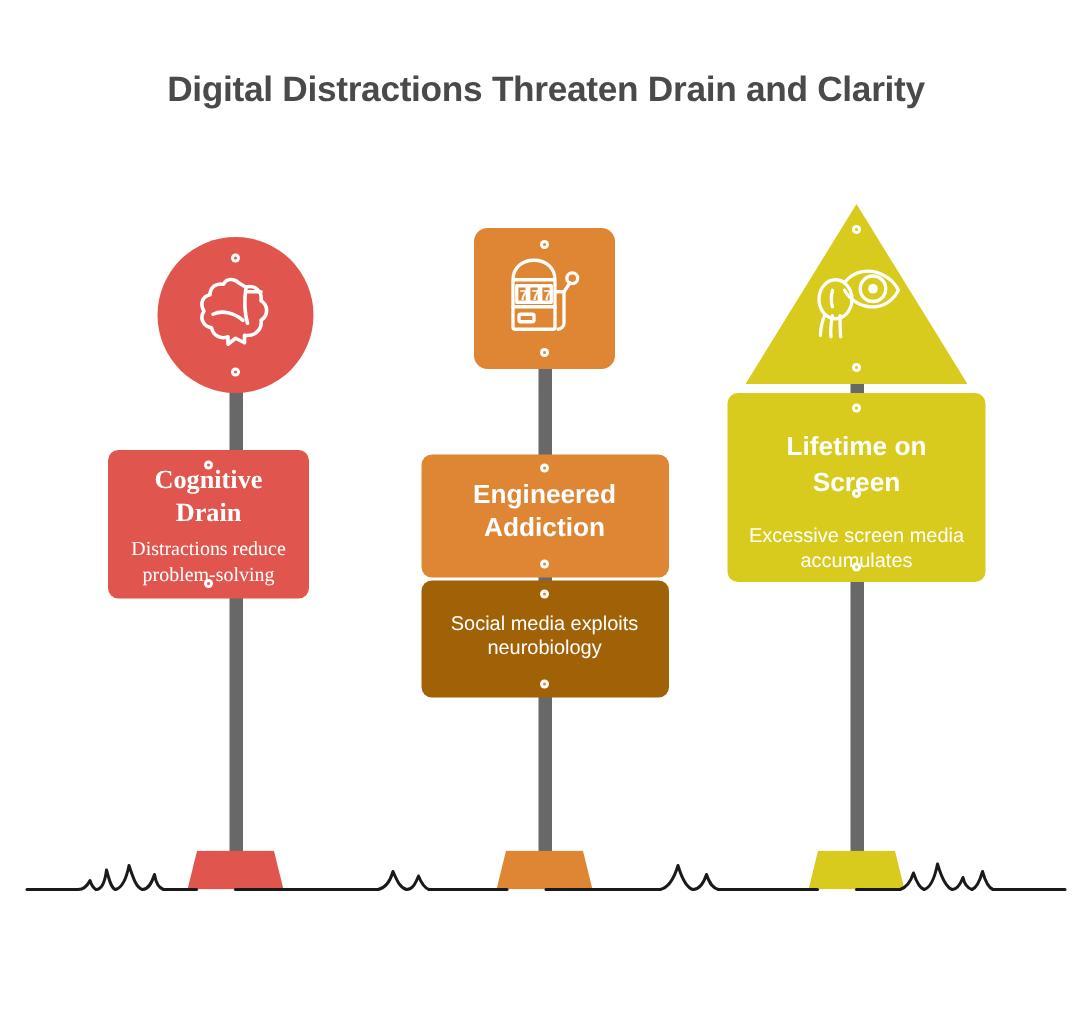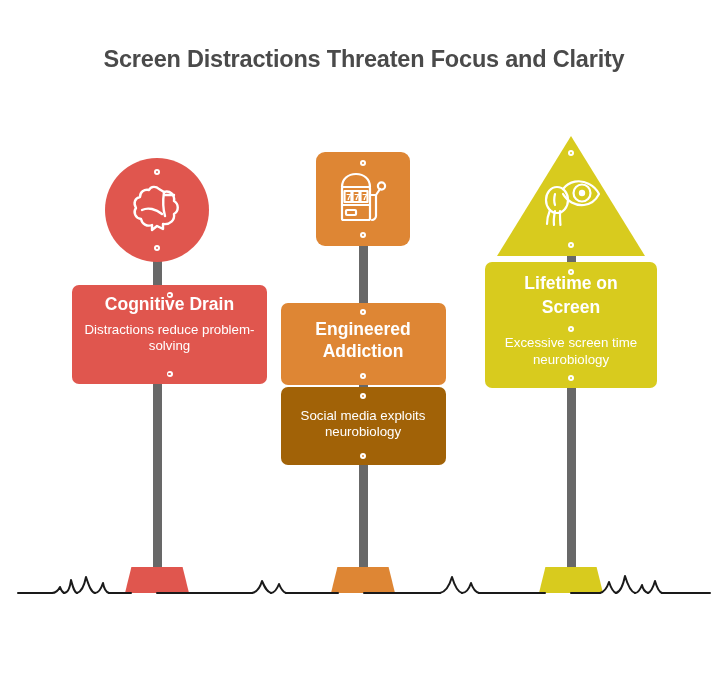--- a/index.html
+++ b/index.html
@@ -153,42 +153,42 @@
     top: 560px;
     width: 728px;
     height: 60px;
   }
 </style>
 </head>
 <body>
 
 <div id="stage">
 
-  <div id="title">Screen Distractions Threaten Focus and Clarity</div>
+  <div id="title">Digital Distractions Threaten Drain and Clarity</div>
 
   <div class="column" id="col-0">
 
     <div class="pole" style="top:250px; height:336px;"></div>
 
     <div class="icon-shape circle-shape" style="top:158px; background:#E0564E;">
       <div class="screw on-red" style="top:11px;"></div>
       <div class="screw on-red" style="bottom:11px;"></div>
       <span class="glyph">
         <svg width="56" height="50" viewBox="0 0 56 50" fill="none" stroke="#ffffff" stroke-width="2.4" stroke-linecap="round" stroke-linejoin="round">
           <path d="M30 6 C27 3 22 3 20 7 C15 6 11 9 11 14 C6 15 4 20 7 25 C4 29 6 35 12 36
                    C13 41 18 44 23 42 L23 47 L28 43 L34 46 L34 41
                    C41 42 46 37 45 31 C50 28 50 21 45 18 C46 12 41 7 35 9 Z"></path>
           <path d="M35 9 C34 16 34 26 36 33"></path>
           <path d="M36 12 L45 12"></path>
           <path d="M13 27 C19 24 27 26 33 31"></path>
         </svg>
       </span>
     </div>
 
-    <div class="panel" style="top:285px; width:195px; margin-left:-85px; height:99px; background:#E0564E;">
+    <div class="panel" style="top:300px; width:134px; margin-left:-85px; height:99px; background:#E0564E;font-family:Liberation Serif, serif;">
       <div class="screw on-red" style="top:7px;"></div>
       <div class="head">Cognitive Drain</div>
       <div class="body">Distractions reduce problem-solving</div>
       <div class="screw on-red" style="bottom:7px;"></div>
     </div>
 
     <div class="base" style="top:567px; background:#E0564E;"></div>
   </div>
 
   <div class="column" id="col-1">
@@ -249,23 +249,23 @@
           <path d="M16 21 C15 25 15 29 16 32"></path>
           <path d="M11 37 C9 42 8 47 8 51"></path>
           <path d="M16 38 C15 43 14.5 48 15 52"></path>
           <path d="M21 38 C21 43 21 48 21.5 52"></path>
         </svg>
       </span>
     </div>
 
     <div class="panel" style="top:262px; width:172px; margin-left:-86px; height:126px; background:#D8CB1E;">
       <div class="screw on-yellow" style="top:7px;"></div>
-      <div class="head" style="margin-top:1px; margin-bottom:16px; line-height:1.35;">Lifetime on Screen</div>
+      <div class="head" style="margin-top:15px; margin-bottom:16px; line-height:1.35;">Lifetime on Screen</div>
       <div class="screw on-yellow" style="top:64px;"></div>
-      <div class="body">Excessive screen time neurobiology</div>
+      <div class="body">Excessive screen media accumulates</div>
       <div class="screw on-yellow" style="bottom:7px;"></div>
     </div>
 
     <div class="base" style="top:567px; background:#D8CB1E;"></div>
   </div>
 
   <div id="ground">
     <svg width="728" height="60" viewBox="0 0 728 60" fill="none" stroke="#1a1a1a" stroke-width="2" stroke-linecap="round" stroke-linejoin="round">
       <path d="M18 33 L52 33"></path>
       <path d="M52 33 C56 33 58 31 60 27 C61 30 62 32 64 33"></path>

